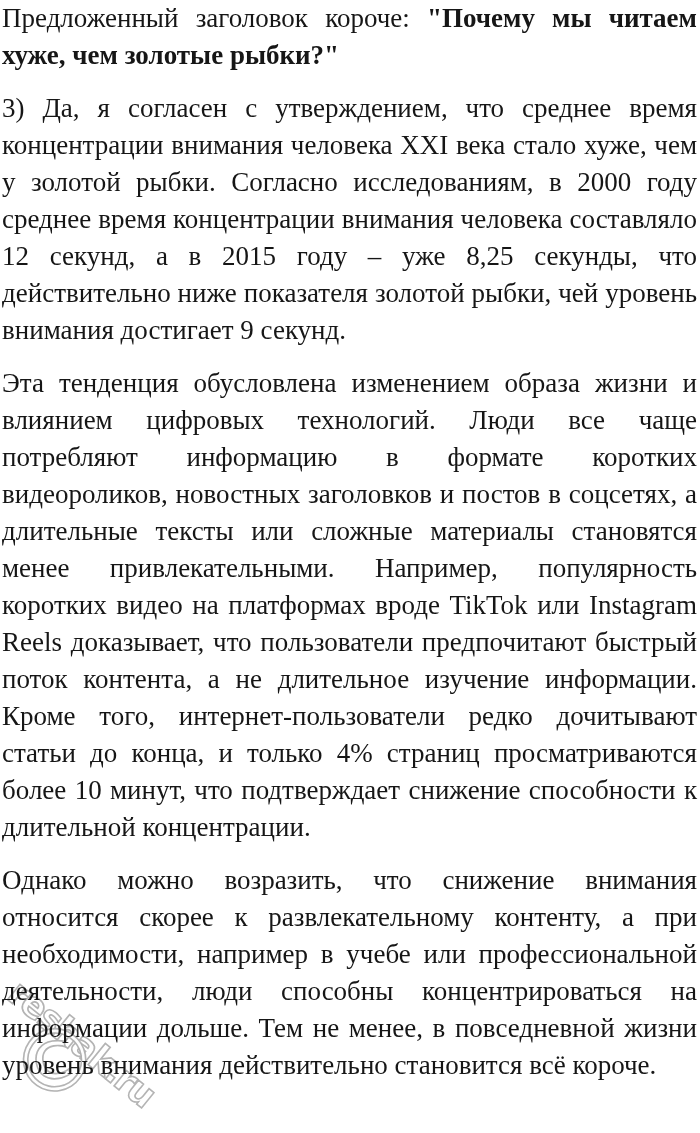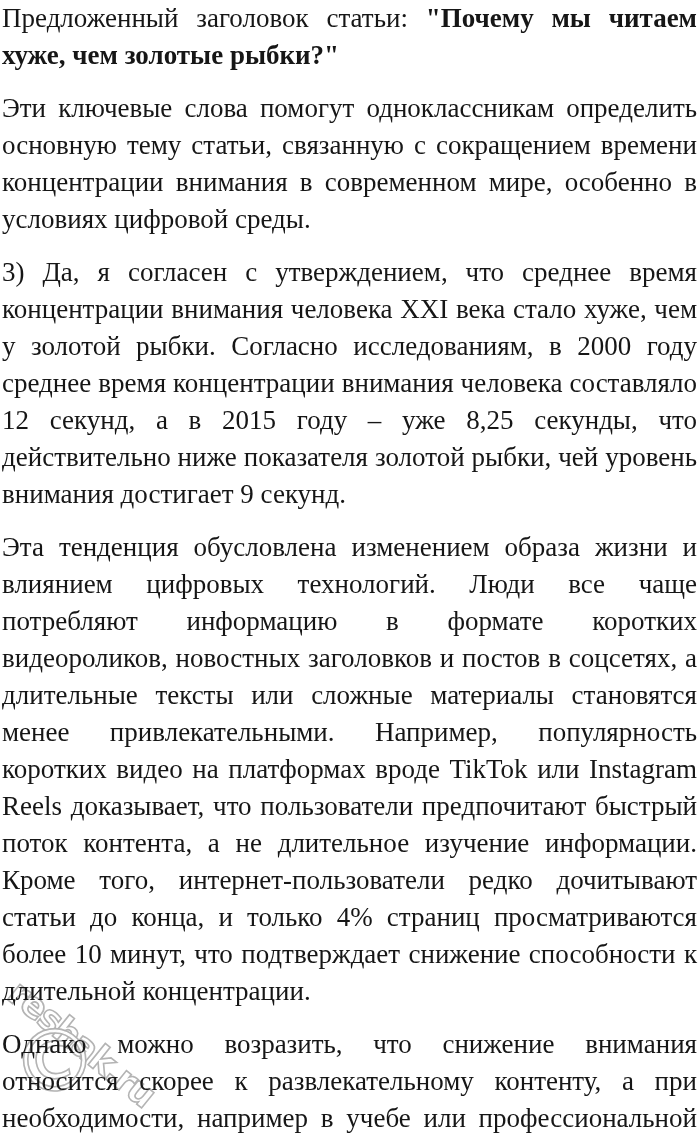--- a/index.html
+++ b/index.html
@@ -76,23 +76,22 @@
 <body>
 
 <div class="page">
 
   <div class="watermark" aria-hidden="true">
     <span class="wm-site">reshak.ru</span>
     <span class="wm-copyright">©</span>
   </div>
 
   <div class="content">
-    <p><span>Предложенный заголовок статьи: </span><span class="headline">"Почему мы читаем хуже, чем золотые рыбки?"</span></p>
+    <p><span>Предложенный заголовок короче: </span><span class="headline">"Почему мы читаем хуже, чем золотые рыбки?"</span></p>
 
-    <p>Эти ключевые слова помогут одноклассникам определить основную тему статьи, связанную с сокращением времени концентрации внимания в современном мире, особенно в условиях цифровой среды.</p>
 
     <p>3) Да, я согласен с утверждением, что среднее время концентрации внимания человека XXI века стало хуже, чем у золотой рыбки. Согласно исследованиям, в 2000 году среднее время концентрации внимания человека составляло 12 секунд, а в 2015 году – уже 8,25 секунды, что действительно ниже показателя золотой рыбки, чей уровень внимания достигает 9 секунд.</p>
 
     <p>Эта тенденция обусловлена изменением образа жизни и влиянием цифровых технологий. Люди все чаще потребляют информацию в формате коротких видеороликов, новостных заголовков и постов в соцсетях, а длительные тексты или сложные материалы становятся менее привлекательными. Например, популярность коротких видео на платформах вроде TikTok или Instagram Reels доказывает, что пользователи предпочитают быстрый поток контента, а не длительное изучение информации. Кроме того, интернет-пользователи редко дочитывают статьи до конца, и только 4% страниц просматриваются более 10 минут, что подтверждает снижение способности к длительной концентрации.</p>
 
     <p>Однако можно возразить, что снижение внимания относится скорее к развлекательному контенту, а при необходимости, например в учебе или профессиональной деятельности, люди способны концентрироваться на информации дольше. Тем не менее, в повседневной жизни уровень внимания действительно становится всё короче.</p>
   </div>
 
 </div>
 

